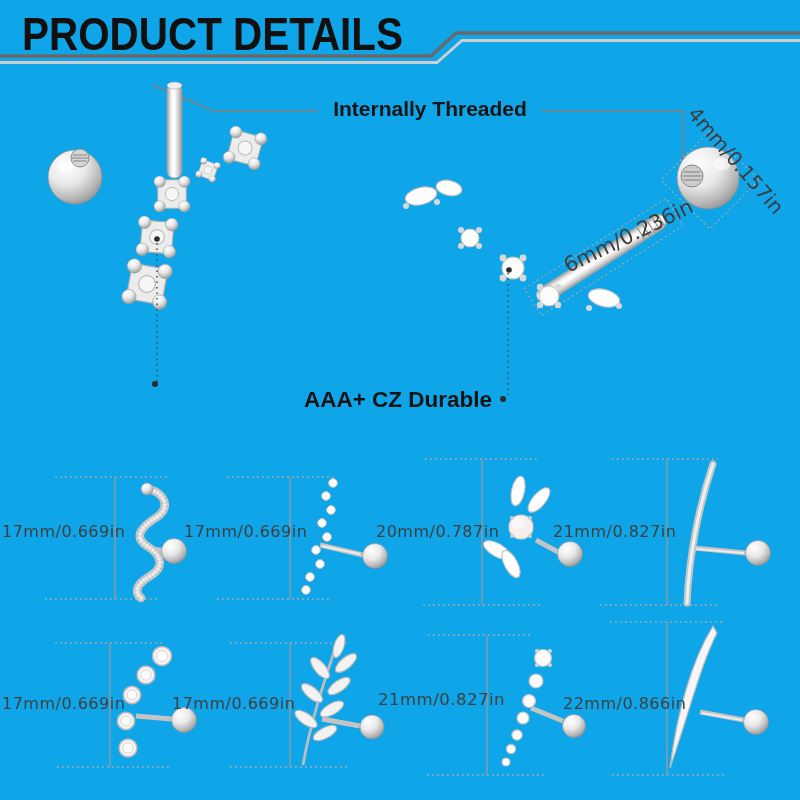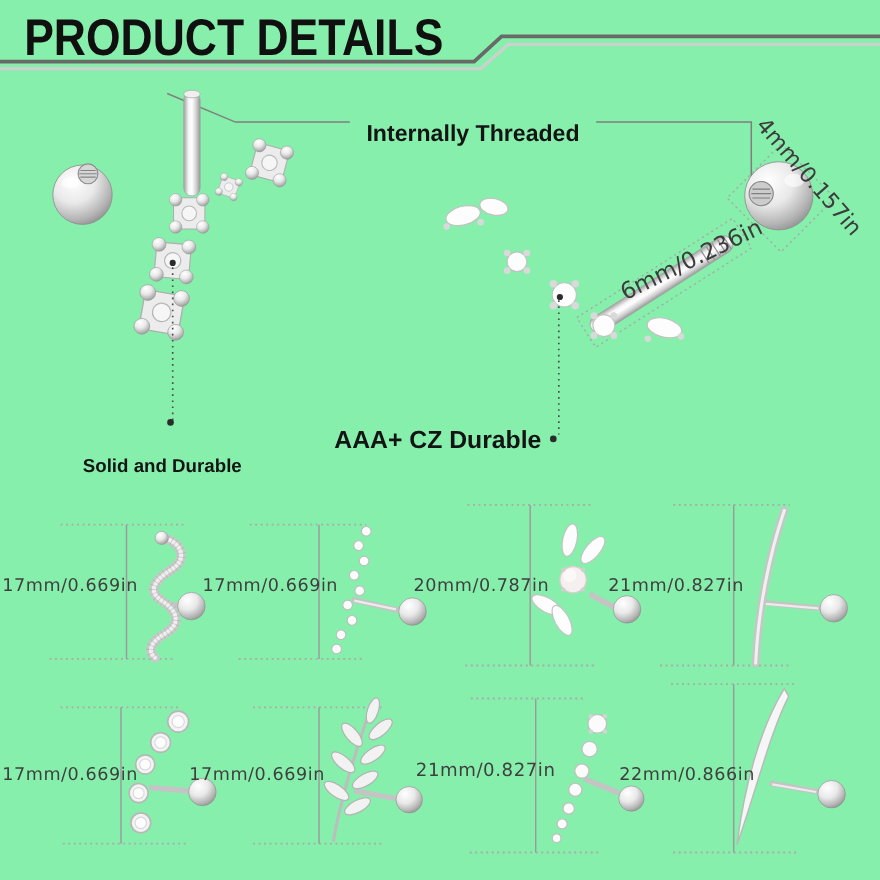--- a/index.html
+++ b/index.html
@@ -1,31 +1,31 @@
 <!DOCTYPE html>
 <html><head>
 <meta charset="utf-8">
 <style>
   html,body{margin:0;padding:0;background:#ffffff;}
   .canvas{
-    position:relative;width:800px;height:800px;background:#86efac;overflow:hidden;
+    position:relative;width:800px;height:800px;background:#0ea5e9;overflow:hidden;
     font-family:"DejaVu Sans",sans-serif;color:#3f3f3f;
   }
   .abs{position:absolute;}
   .art{position:absolute;left:0;top:0;}
   .page-title{
     left:22px;top:6px;font-family:"Liberation Sans",sans-serif;
     font-size:47px;font-weight:800;color:#101010;letter-spacing:0px;
     transform:scaleX(0.86);transform-origin:left top;white-space:nowrap;
   }
   .feature-label{
     font-family:"Liberation Sans",sans-serif;font-weight:bold;color:#141414;
     text-align:center;white-space:nowrap;
   }
-  .threaded{left:310px;top:110px;width:240px;font-size:21px;}
+  .threaded{left:310px;top:97px;width:240px;font-size:21px;}
   .mat-title{left:20px;top:387px;width:255px;font-size:22.5px;}
   .mat-sub{left:20px;top:414px;width:255px;font-size:17px;}
   .stone-title{left:293px;top:387px;width:210px;font-size:22.5px;}
   .stone-sub{left:293px;top:414px;width:210px;font-size:17px;}
   .rot-label{
     font-size:20px;color:#3c3c3c;white-space:nowrap;transform-origin:left top;
   }
   .ball-size{left:701px;top:102px;transform:rotate(49deg);}
   .bar-size{left:560px;top:256px;transform:rotate(-26deg);font-size:21px;}
   .size-label{
@@ -298,21 +298,20 @@
     </g>
   </svg>
 
   <div class="abs page-title">PRODUCT DETAILS</div>
 
   <div class="abs feature-label threaded">Internally Threaded</div>
 
   <div class="abs rot-label ball-size">4mm/0.157in</div>
   <div class="abs rot-label bar-size">6mm/0.236in</div>
 
-  <div class="abs feature-label mat-sub">Solid and Durable</div>
   <div class="abs feature-label stone-title">AAA+ CZ Durable</div>
 
   <div class="abs size-label s-r1c1">17mm/0.669in</div>
   <div class="abs size-label s-r1c2">17mm/0.669in</div>
   <div class="abs size-label s-r1c3">20mm/0.787in</div>
   <div class="abs size-label s-r1c4">21mm/0.827in</div>
   <div class="abs size-label s-r2c1">17mm/0.669in</div>
   <div class="abs size-label s-r2c2">17mm/0.669in</div>
   <div class="abs size-label s-r2c3">21mm/0.827in</div>
   <div class="abs size-label s-r2c4">22mm/0.866in</div>

